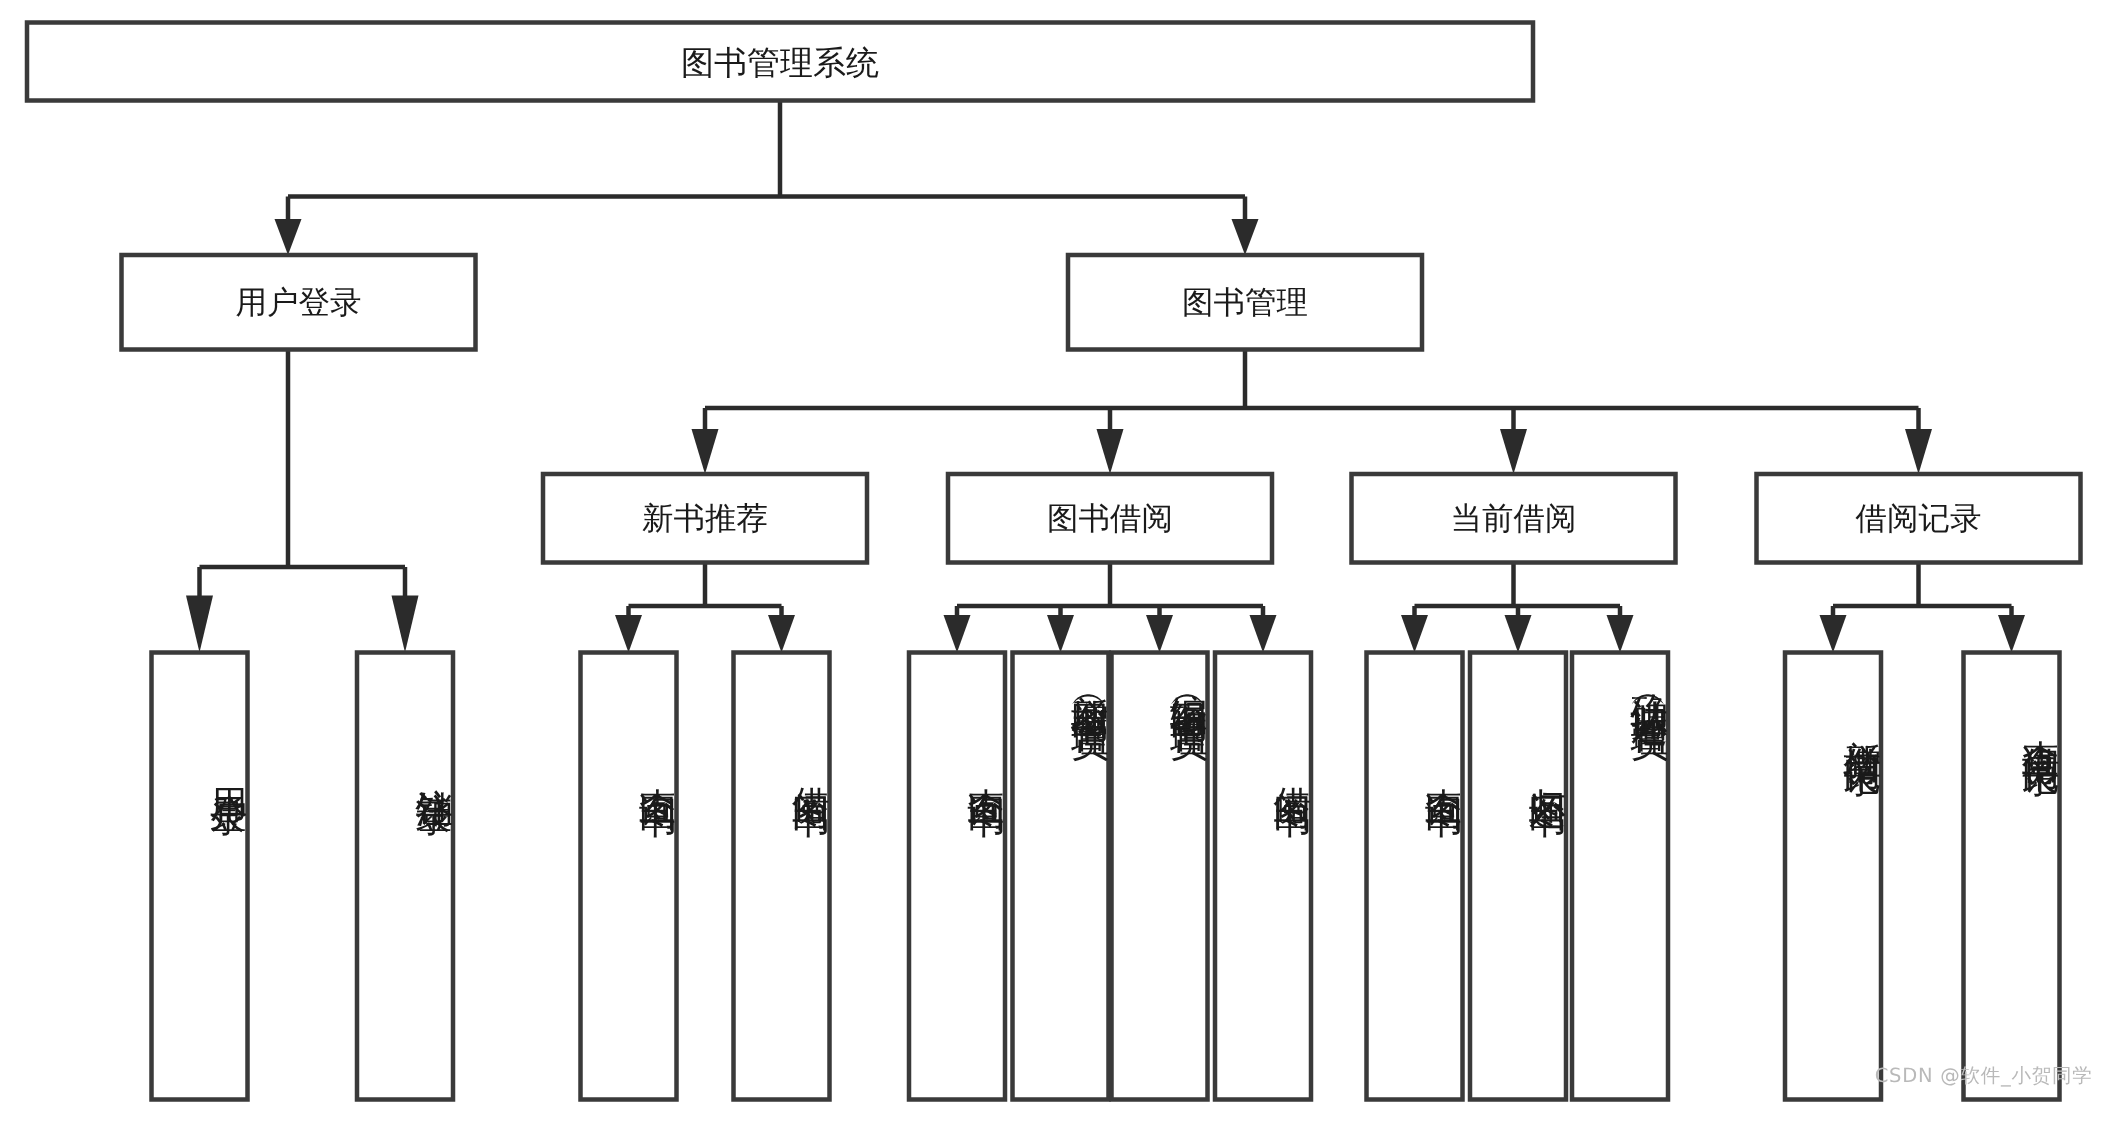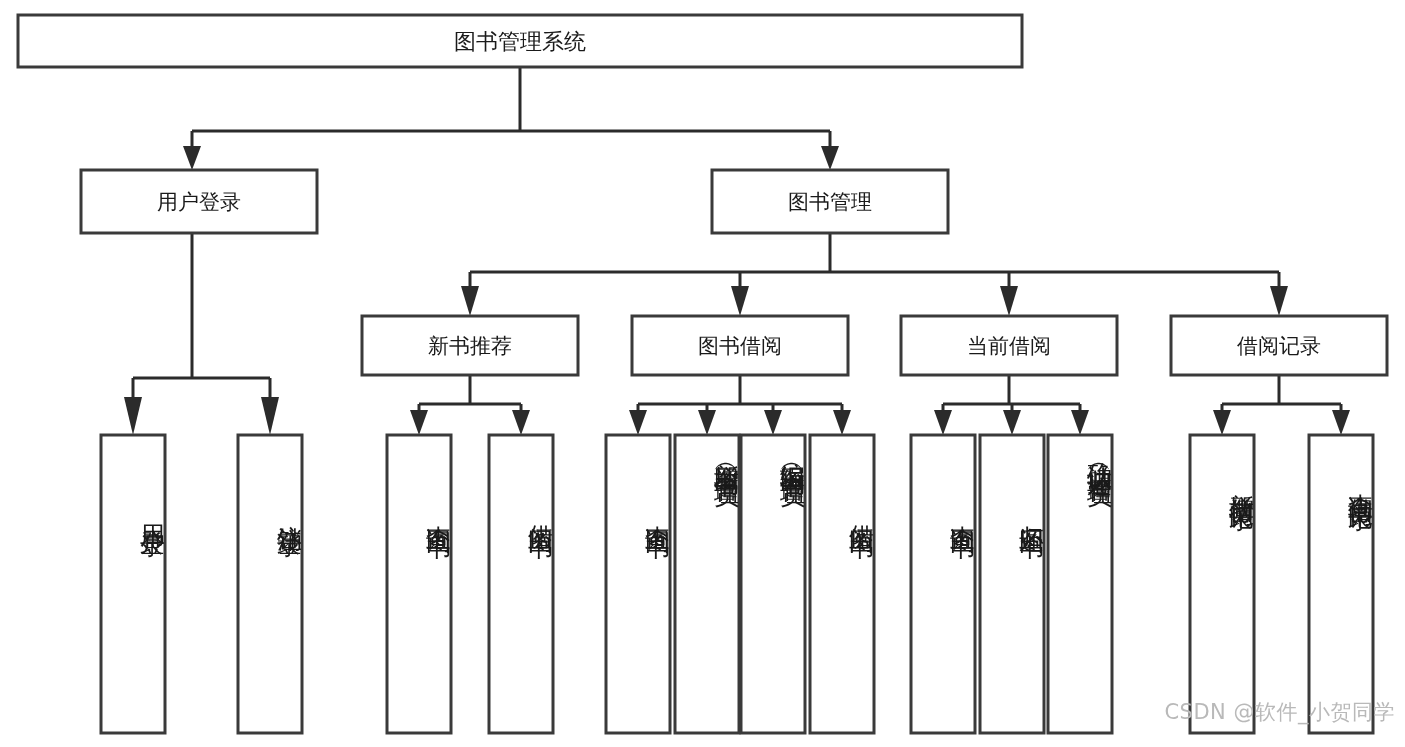--- a/index.html
+++ b/index.html
@@ -65,21 +65,21 @@
     color: #1a1a1a;
     white-space: nowrap;
     text-align: center;
     pointer-events: none;
   }
   #watermark {
     position: absolute;
     right: 10px;
     bottom: 6px;
     font-family: "DejaVu Sans", "Liberation Sans", sans-serif;
-    font-size: 21px;
+    font-size: 13px;
     color: #b9b9b9;
     letter-spacing: 0.5px;
     white-space: nowrap;
   }
 </style>
 </head>
 <body>
 
 <div id="diagram-root">
 

